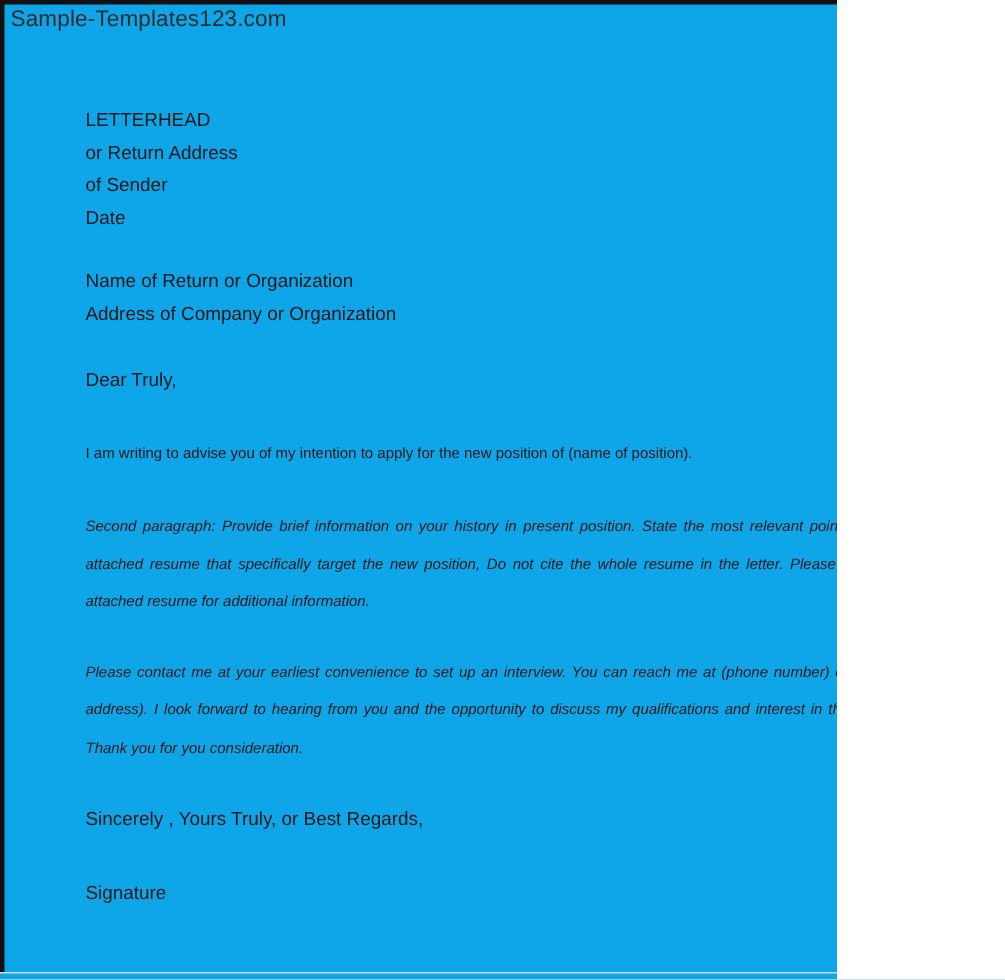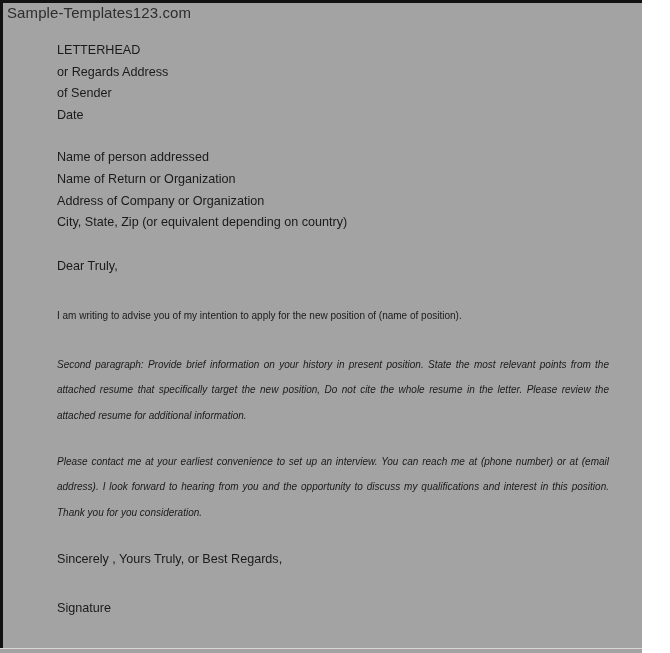--- a/index.html
+++ b/index.html
@@ -6,23 +6,23 @@
   html, body {
     margin: 0;
     padding: 0;
     background: #ffffff;
   }
   body {
     font-family: "Liberation Sans", sans-serif;
   }
   .page {
     position: relative;
-    width: 642px;
+    width: 558px;
     height: 653px;
-    background: #a3a3a3;
+    background: #0ea5e9;
     box-sizing: border-box;
     overflow: hidden;
   }
   
   .frame-top {
     position: absolute;
     left: 0;
     top: 0;
     width: 670px;
     height: 3px;
@@ -58,21 +58,21 @@
     top: 4px;
     font-size: 15px;
     line-height: 17px;
     color: #2e2e2e;
     letter-spacing: 0.1px;
     white-space: nowrap;
   }
   .letter-body {
     position: absolute;
     left: 57px;
-    top: 40px;
+    top: 70px;
     width: 552px;
   }
   .block {
     margin: 0;
   }
   .line {
     font-size: 12.6px;
     line-height: 21.6px;
     color: #1a1a1a;
     white-space: nowrap;
@@ -105,32 +105,30 @@
   <div class="frame-left"></div>
   <div class="frame-right"></div>
   <div class="frame-bottom"></div>
 
   <div class="watermark">Sample-Templates123.com</div>
 
   <div class="letter-body">
 
     <div class="block">
       <div class="line">LETTERHEAD</div>
-      <div class="line">or Regards Address</div>
+      <div class="line">or Return Address</div>
       <div class="line">of Sender</div>
       <div class="line">Date</div>
     </div>
 
     <div class="gap-letterhead"></div>
 
     <div class="block">
-      <div class="line">Name of person addressed</div>
       <div class="line">Name of Return or Organization</div>
       <div class="line">Address of Company or Organization</div>
-      <div class="line">City, State, Zip (or equivalent depending on country)</div>
     </div>
 
     <div class="gap-address"></div>
 
     <div class="line">Dear Truly,</div>
 
     <div class="gap-salutation"></div>
 
     <p class="para">I am writing to advise you of my intention to apply for the new position of (name of position).</p>
 

